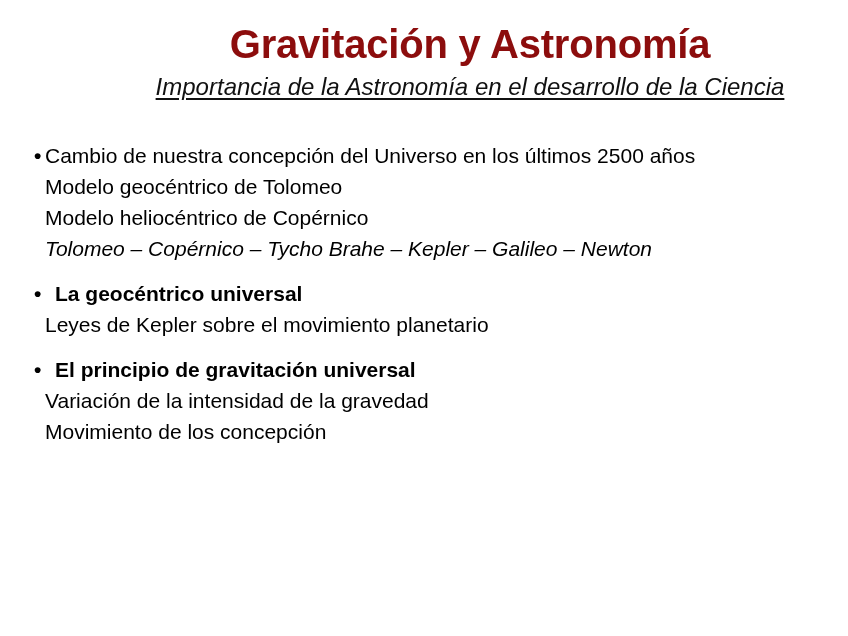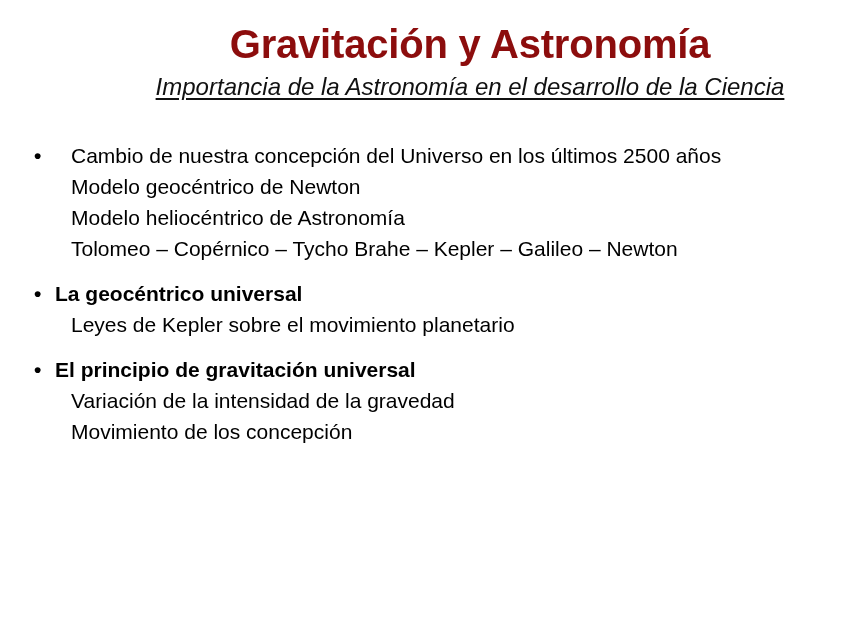--- a/index.html
+++ b/index.html
@@ -78,28 +78,29 @@
     position: absolute;
     left: 34px;
     top: 0;
     font-size: 21px;
     line-height: 31px;
     font-weight: bold;
     color: #000000;
   }
 
   .sub-row {
-    padding-left: 71px;
+    padding-left: 45px;
     font-size: 21px;
     font-weight: normal;
     color: #000000;
     line-height: 31px;
     white-space: nowrap;
   }
   .sub-row.indent {
+    font-style: italic;
   }
 </style>
 </head>
 <body>
 
 <div class="slide">
 
   <div class="title-block">
     <div class="slide-title">Gravitación y Astronomía</div>
     <div class="slide-subtitle">
@@ -107,22 +108,22 @@
     </div>
   </div>
 
   <div class="body-block">
 
     <div class="group">
       <div class="bullet-row">
         <span class="bullet-dot">•</span>
       </div>
       <div class="sub-row">Cambio de nuestra concepción del Universo en los últimos 2500 años</div>
-      <div class="sub-row">Modelo geocéntrico de Newton</div>
-      <div class="sub-row">Modelo heliocéntrico de Astronomía</div>
+      <div class="sub-row">Modelo geocéntrico de Tolomeo</div>
+      <div class="sub-row">Modelo heliocéntrico de Copérnico</div>
       <div class="sub-row indent">Tolomeo – Copérnico – Tycho Brahe – Kepler – Galileo – Newton</div>
     </div>
 
     <div class="group">
       <div class="bullet-row">
         <span class="bullet-dot">•</span>
         <span>La geocéntrico universal</span>
       </div>
       <div class="sub-row">Leyes de Kepler sobre el movimiento planetario</div>
     </div>

